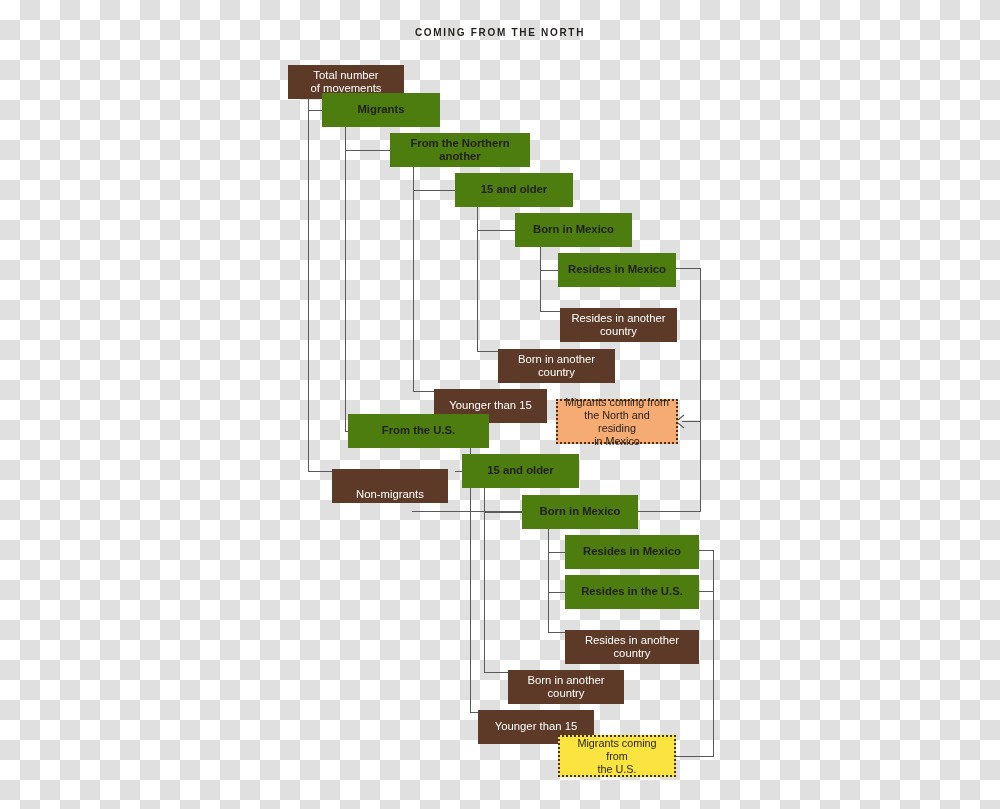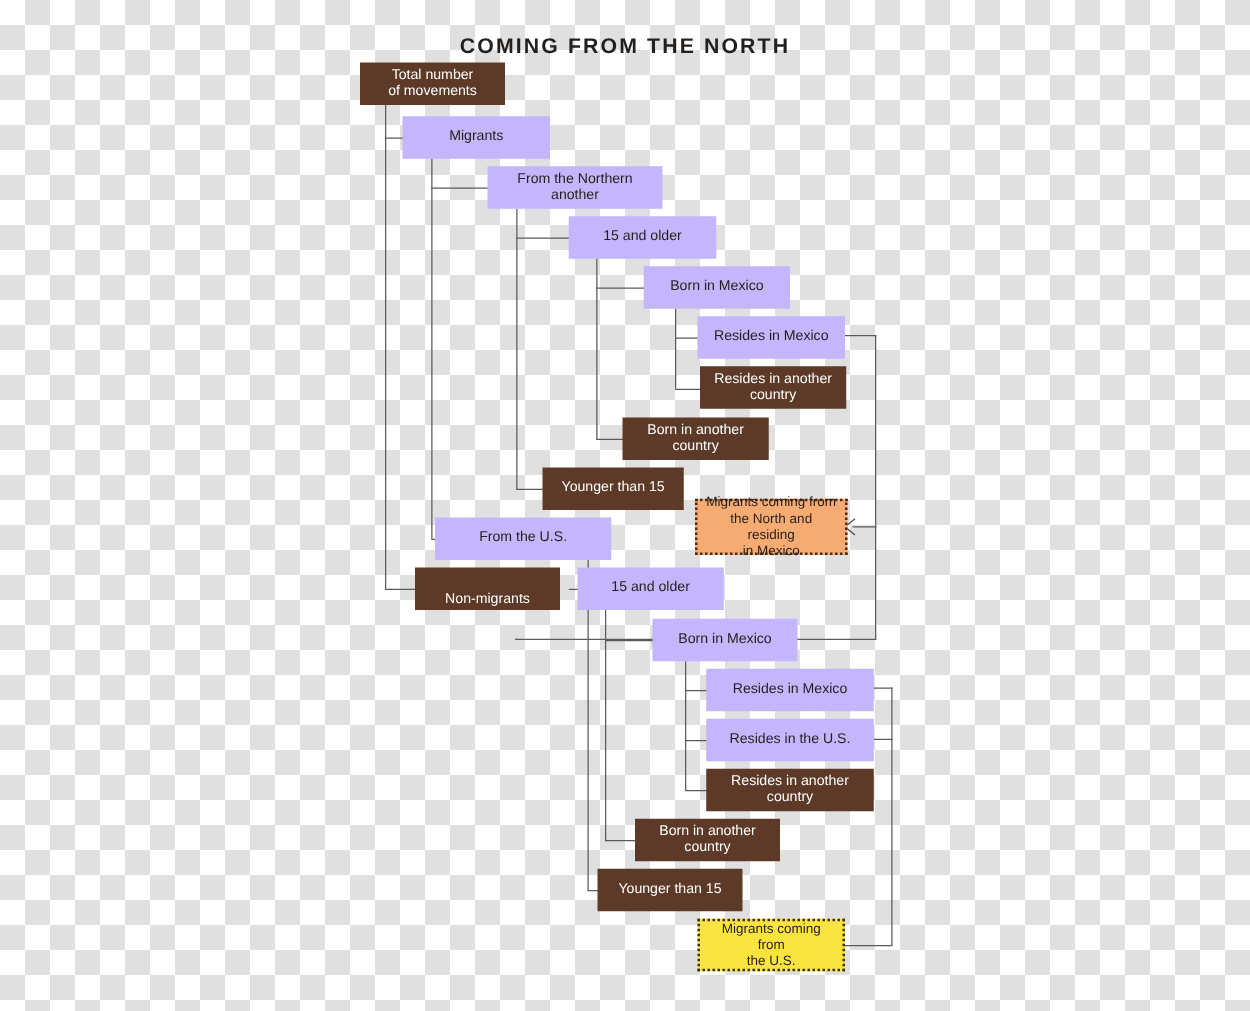--- a/index.html
+++ b/index.html
@@ -13,39 +13,39 @@
       linear-gradient(45deg,#e0e0e0 25%,transparent 25%,transparent 75%,#e0e0e0 75%);
     background-size:40px 40px;
     background-position:0 0,20px 20px;
     overflow:hidden;
   }
   #canvas{position:absolute;left:0;top:0;width:1000px;height:809px;}
   #title{
     position:absolute;
     left:0;top:27px;width:1000px;
     text-align:center;
-    font-size:17px;
+    font-size:10px;
     font-weight:bold;
     letter-spacing:1.7px;
     color:#231f1c;
   }
   .node{
     position:absolute;
     box-sizing:border-box;
     display:flex;
     align-items:center;
     justify-content:center;
     text-align:center;
     font-size:11.3px;
     line-height:13.5px;
     color:#231f1c;
     padding:2px 6px;
   }
-  .cream{background:#c4b5fd;}
-  .brown{background:#5d3a27;color:#ffffff;}
+  .cream{background:#4d7c0f;font-weight:bold;}
+  .brown{background:#5d3a27;color:#ffffff;margin-top:15px;}
   .orange{
     background:#f6ab72;
     color:#231f1c;
     border:2px dotted #4a2d1c;
     font-size:10.8px;
     line-height:13px;
   }
   .yellow{
     background:#fbe43f;
     color:#231f1c;

